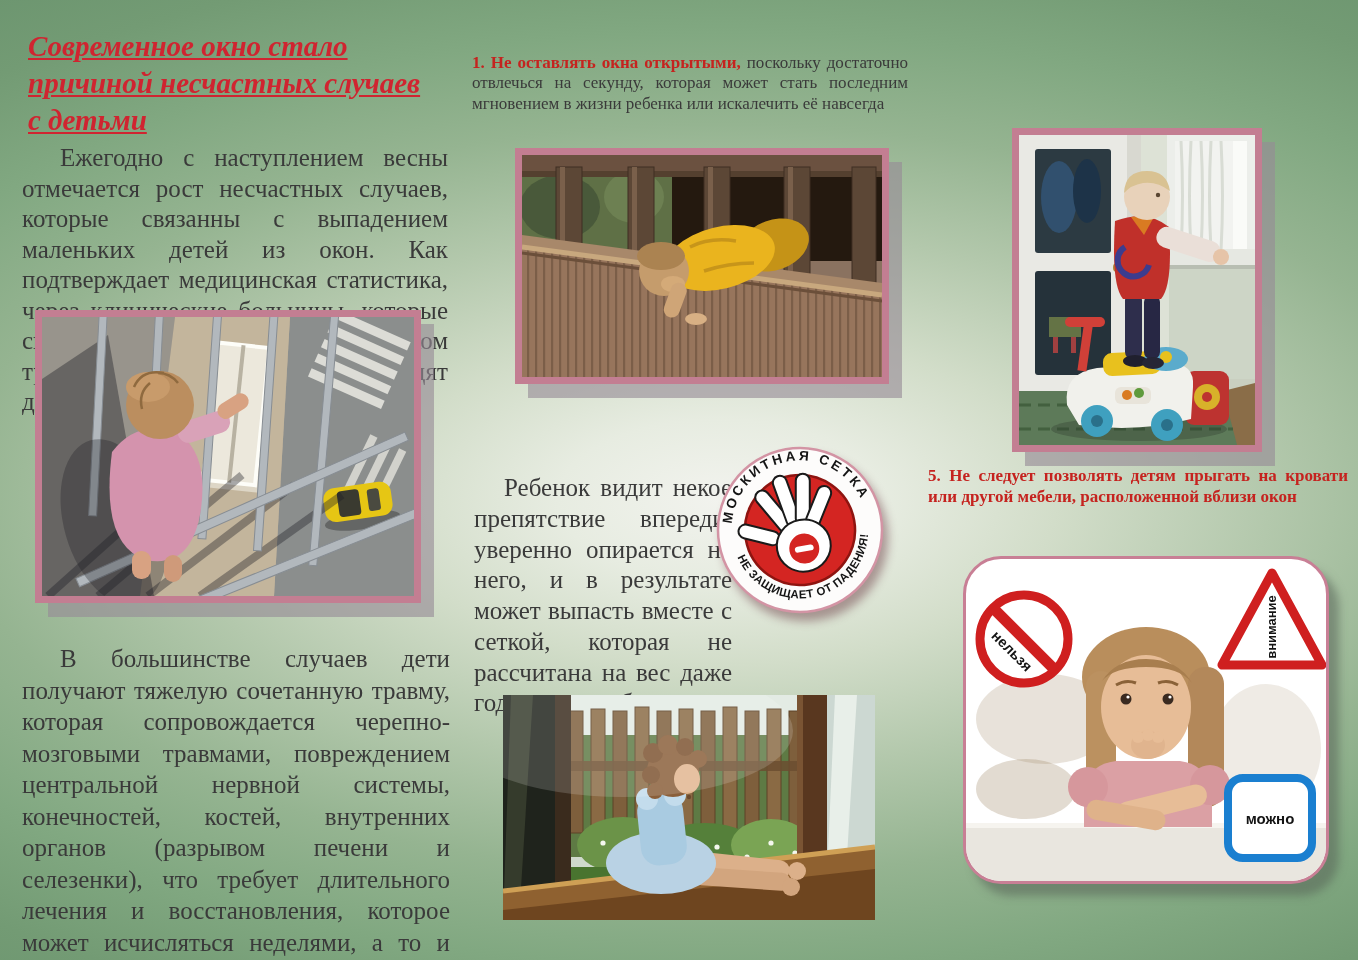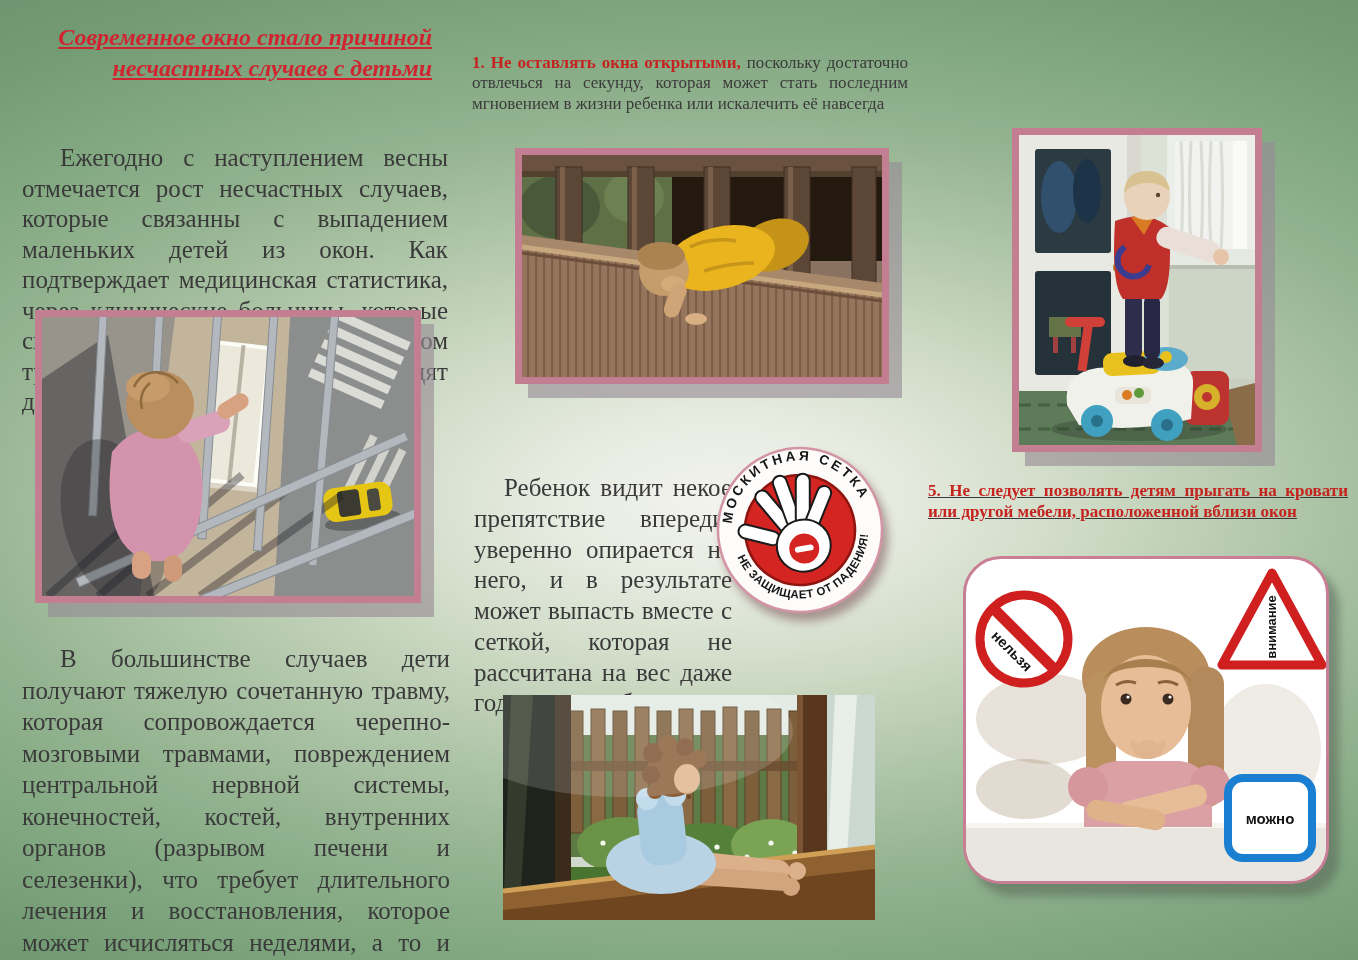--- a/index.html
+++ b/index.html
@@ -6,22 +6,22 @@
   .canvas{
     position:relative;width:1358px;height:960px;overflow:hidden;
     background:
       radial-gradient(92% 64% at 53% 52%,
         #f2f3ee 0%, #e7ece1 13%, #d2ddc9 27%, #b3c8ac 44%,
         #95b491 61%, #81a881 76%, #739b74 90%, #6d9670 100%);
     font-family:"Liberation Serif", serif;
   }
   .abs{position:absolute;}
   .title{
-    left:28px;top:22px;width:404px;text-align:right;
-    font-size:24px;font-weight:bold;font-style:italic;
+    left:28px;top:28px;width:404px;text-align:left;
+    font-size:29px;font-weight:bold;font-style:italic;
     color:#d02430;text-decoration:underline;line-height:1.28;
   }
   .body-par{
     font-size:25px;line-height:1.22;color:#3a3a3a;
     text-align:justify;text-indent:38px;
   }
   .item{
     font-size:17px;line-height:1.2;color:#3a3a3a;text-align:justify;
   }
   .lead{color:#c5231f;font-weight:bold;}
@@ -343,21 +343,21 @@
         <path d="M106,112 a16 16 0 1 0 24,18" stroke="#3c3c8e" stroke-width="6" fill="none"></path>
         <rect x="138" y="90" width="66" height="21" rx="10" transform="rotate(18 142 100)" fill="#eadfd8"></rect>
         <circle cx="202" cy="122" r="8" fill="#e6c4a8"></circle>
         <circle cx="128" cy="62" r="23" fill="#e8d2ba"></circle>
         <path d="M105,58 Q106,36 128,36 Q148,36 151,56 Q138,46 124,48 Q112,50 105,58 Z" fill="#d9c292"></path>
         <circle cx="139" cy="60" r="2.2" fill="#5a4632"></circle>
       </g>
     </svg>
   </div>
 
-  <p class="abs item" style="left:928px;top:463px;width:420px;line-height:1.24;text-decoration:underline;">
+  <p class="abs item" style="left:928px;top:448px;width:420px;line-height:1.24;">
     <span class="all-red">5. Не следует позволять детям прыгать на кровати или другой мебели, расположенной вблизи окон</span>
   </p>
 
   <div class="abs sign-card" style="left:963px;top:556px;width:360px;height:322px;">
     <svg width="360" height="322" viewBox="0 0 360 322">
 
       <ellipse cx="80" cy="160" rx="70" ry="45" fill="#cbbfae" opacity=".45"></ellipse>
       <ellipse cx="300" cy="190" rx="55" ry="65" fill="#d8cdbf" opacity=".4"></ellipse>
       <ellipse cx="60" cy="230" rx="50" ry="30" fill="#a08868" opacity=".3"></ellipse>
 

